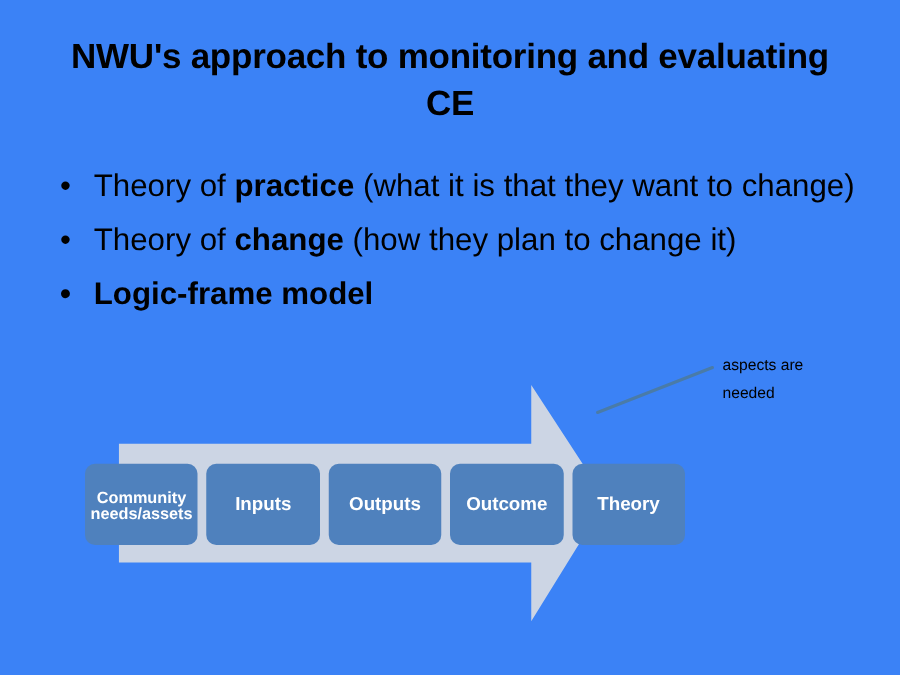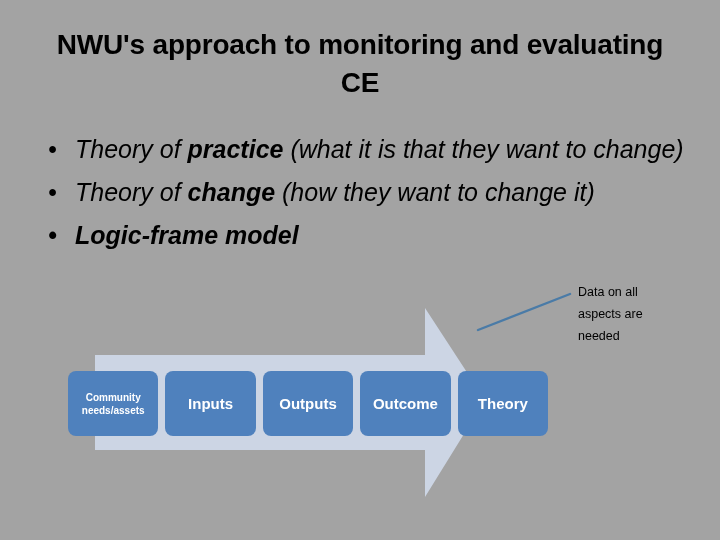--- a/index.html
+++ b/index.html
@@ -11,21 +11,21 @@
     height: 540px;
     background: #ffffff;
     font-family: "Liberation Sans", sans-serif;
     color: #000000;
     overflow: hidden;
   }
   #slide {
     position: relative;
     width: 720px;
     height: 540px;
-    background: #a3a3a3;
+    background: #3b82f6;
   }
 
   
   #slide-title {
     position: absolute;
     left: 40px;
     top: 26px;
     width: 640px;
     text-align: center;
     font-size: 28px;
@@ -37,21 +37,20 @@
 
   
   #bullet-list {
     position: absolute;
     left: 38px;
     top: 128px;
     width: 655px;
     margin: 0;
     padding: 0;
     list-style: none;
-    font-style: italic;
   }
   .bullet-item {
     position: relative;
     padding-left: 37px;
     font-size: 25px;
     line-height: 43px;
     color: #000000;
     white-space: normal;
   }
   .bullet-item::before {
@@ -98,21 +97,21 @@
     line-height: 13px;
     display: flex;
     align-items: center;
     justify-content: center;
     text-align: center;
     padding: 0 3px;
     box-sizing: border-box;
     white-space: pre-line;
   }
   .stage-box.first {
-    font-size: 10px;
+    font-size: 13px;
   }
 
   
   #callout-line {
     position: absolute;
     left: 470px;
     top: 288px;
     width: 110px;
     height: 48px;
   }
@@ -134,21 +133,21 @@
 
 <div id="slide">
 
   <div id="slide-title">NWU's approach to monitoring and evaluating CE</div>
 
   <ul id="bullet-list">
     <li class="bullet-item">
       <span>Theory of </span><b>practice</b><span> (what it is that they want to change)</span>
     </li>
     <li class="bullet-item">
-      <span>Theory of </span><b>change</b><span> (how they want to change it)</span>
+      <span>Theory of </span><b>change</b><span> (how they plan to change it)</span>
     </li>
     <li class="bullet-item all-bold">
       <span></span><b>Logic-frame model</b><span></span>
     </li>
   </ul>
 
   <svg id="process-arrow" viewBox="0 0 390 200">
     <polygon points="0,55 330,55 330,8 390,100 330,197 330,150 0,150" fill="#ccd5e4"></polygon>
   </svg>
 
@@ -159,18 +158,17 @@
     <div class="stage-box">Outputs</div>
     <div class="stage-box">Outcome</div>
     <div class="stage-box">Theory</div>
   </div>
 
   <svg id="callout-line" viewBox="0 0 110 48">
     <line x1="8" y1="42" x2="100" y2="6" stroke="#4a7ba7" stroke-width="2.4" stroke-linecap="round"></line>
   </svg>
 
   <div id="callout-text">
-    <div>Data on all</div>
     <div>aspects are</div>
     <div>needed</div>
   </div>
 
 </div>
 
 </body></html>

